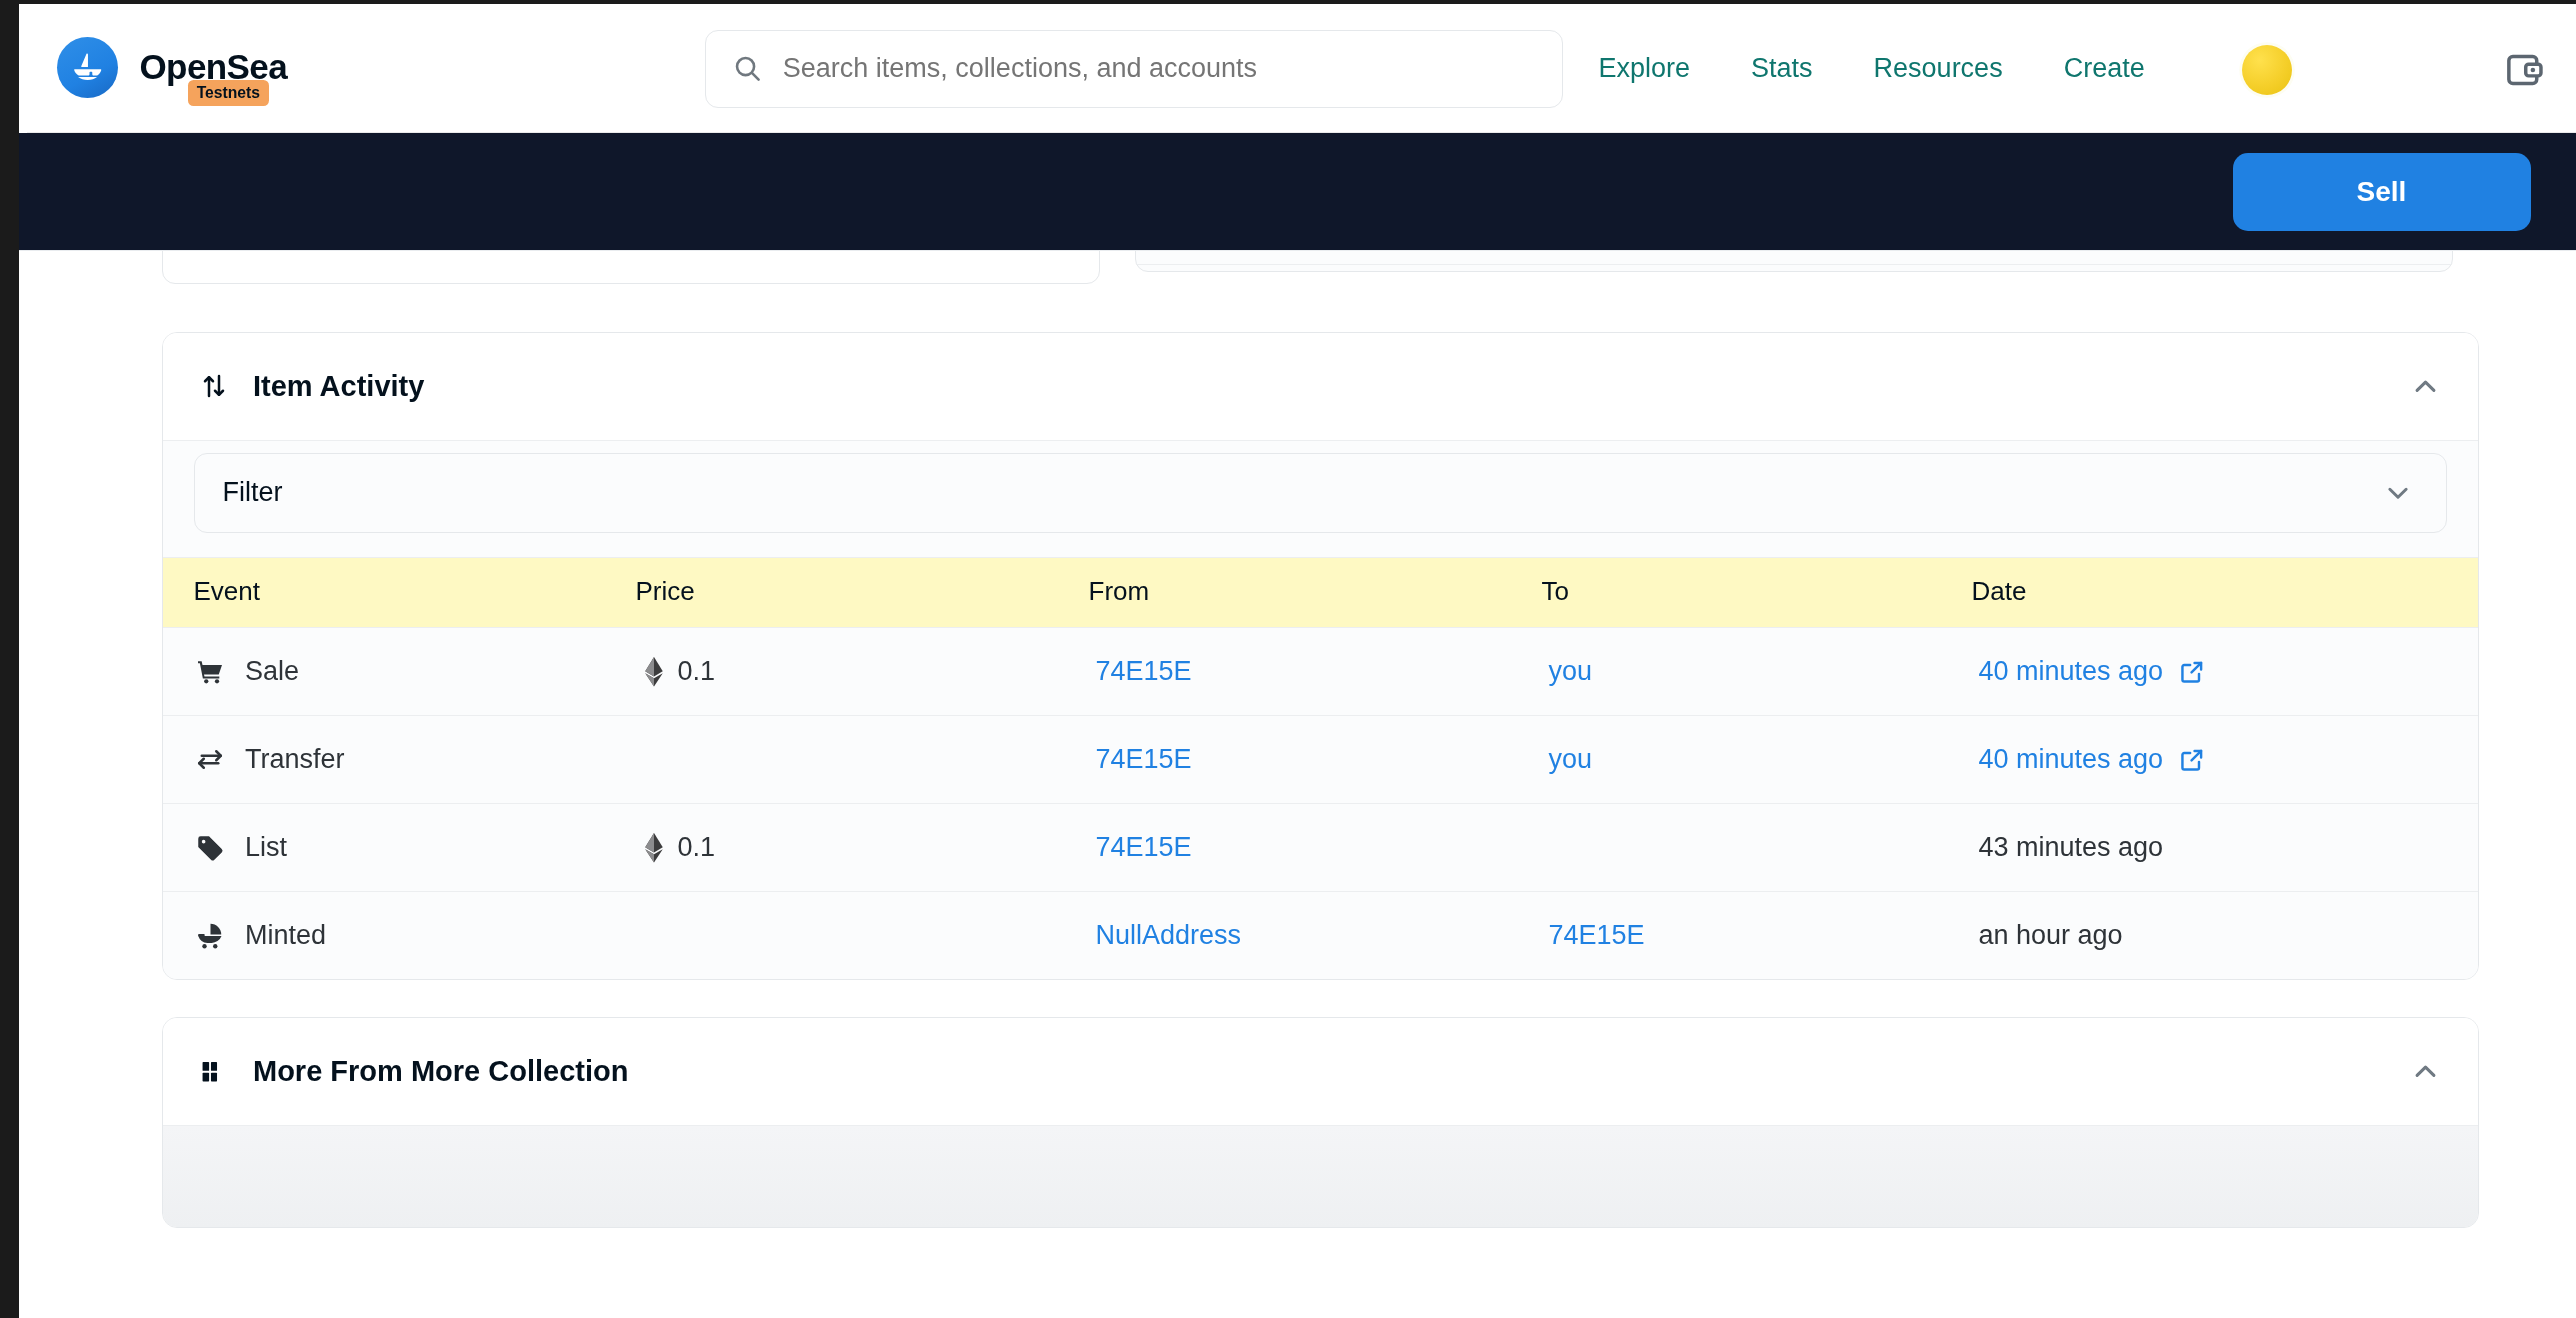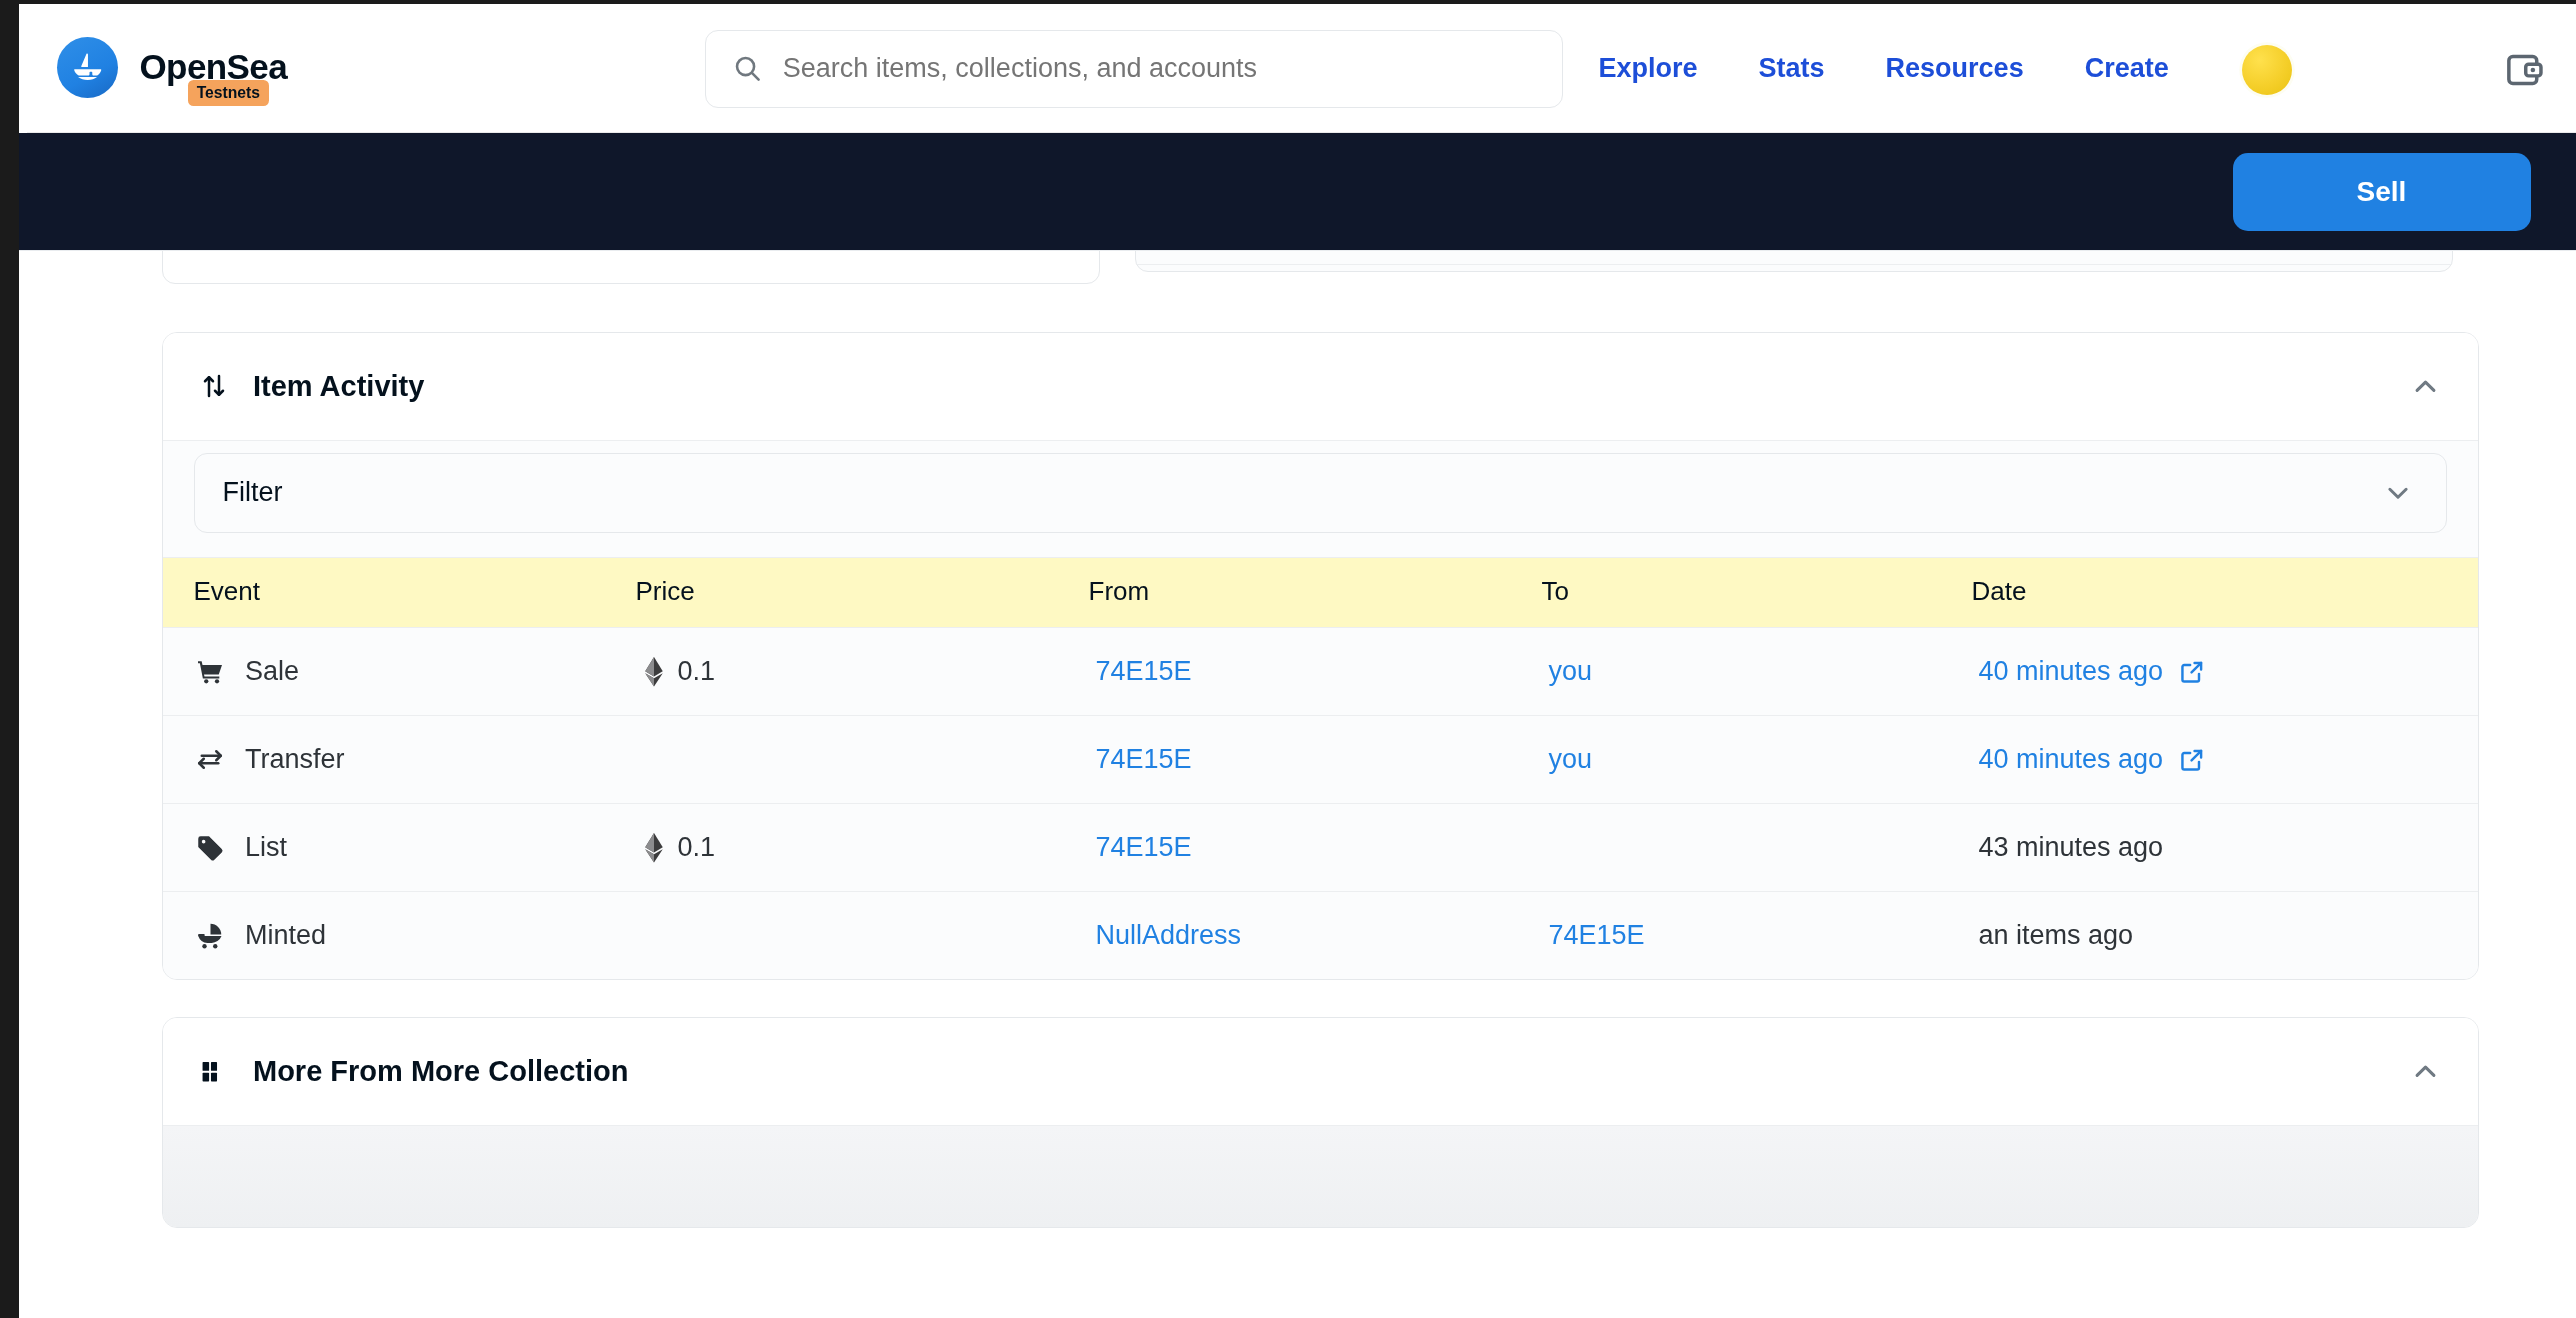--- a/index.html
+++ b/index.html
@@ -51,21 +51,21 @@
     position: absolute; left: 678px; top: 26px; width: 858px; height: 78px;
     border: 0.9px solid #e5e8eb; border-radius: 13px; background: #fff;
     display: flex; align-items: center; padding: 0 26px; gap: 20.3px;
   }
   .search-input-text {
     font-size: 27px; color: #8a939b; border: none; outline: none;
     background: transparent; width: 100%; font-family: "Liberation Sans", sans-serif;
   }
 
   .nav-links { position: absolute; left: 1572px; top: 0; height: 129px; display: flex; align-items: center; gap: 61px; }
-  .nav-link { font-size: 27px; font-weight: bold; color: #1d4ed8; cursor: pointer; white-space: nowrap; }
+  .nav-link { font-size: 27px; font-weight: normal; color: #0f766e; cursor: pointer; white-space: nowrap; }
 
   .avatar {
     position: absolute; left: 2215px; top: 41px; width: 50px; height: 50px;
     border-radius: 50%;
     background: radial-gradient(circle at 35% 30%, #ffe14d 0%, #f5cf2a 55%, #e9c211 100%);
     box-shadow: 0 0 0 2.8px #fdfdf2;
   }
   .wallet-btn { position: absolute; left: 2471px; top: 39px; width: 54px; height: 54px; display:flex; align-items:center; justify-content:center; }
   .nav-divider { position:absolute; left: 2555px; top: 0; width:0.9px; height:129px; background:#ececec; }
 
@@ -389,21 +389,21 @@
             <td class="col-price">
               <span></span>
             </td>
             <td class="col-from">
               <span class="link">NullAddress</span>
             </td>
             <td class="col-to">
               <span class="link">74E15E</span>
             </td>
             <td class="col-date">
-              <span>an items ago</span>
+              <span>an hour ago</span>
             </td>
           </tr>
 
         </tbody>
       </table>
     </div>
 
     <div class="card" style="margin-top:37px;">
       <div class="card-header">
         <span class="card-header-icon">

